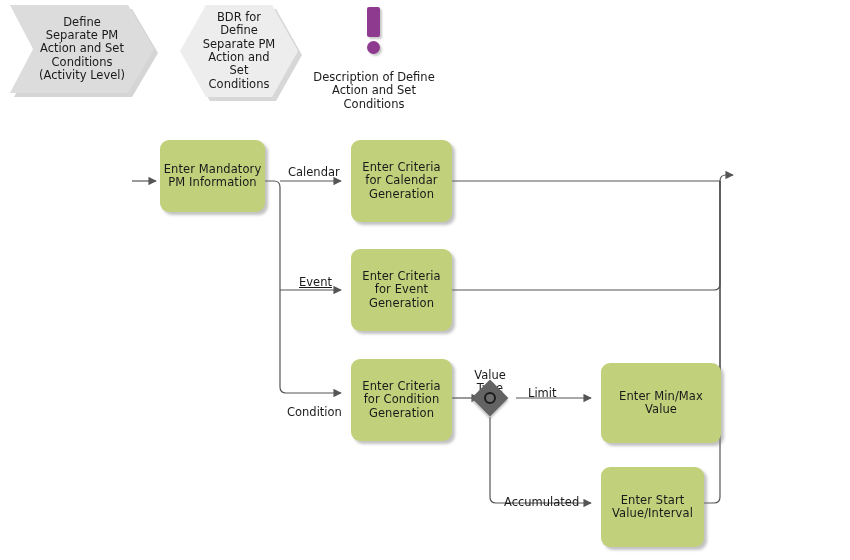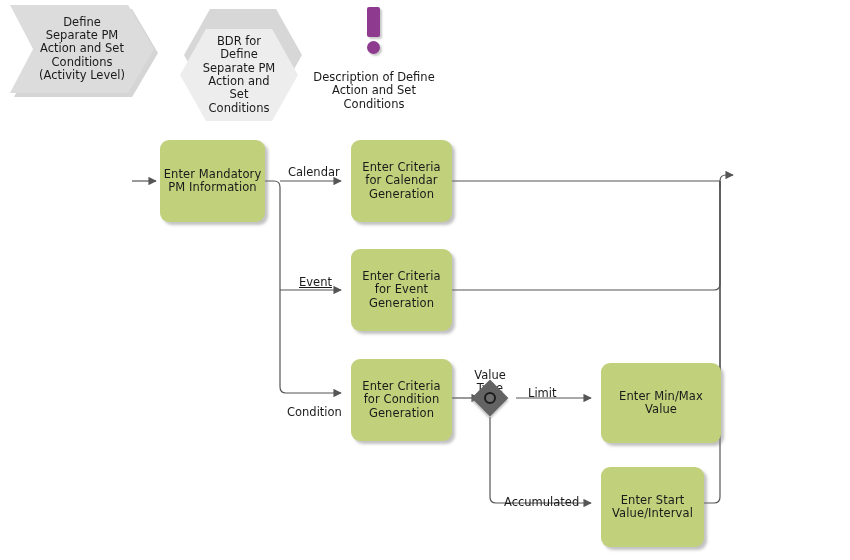--- a/index.html
+++ b/index.html
@@ -77,21 +77,20 @@
     -webkit-clip-path: polygon(22% 0%, 78% 0%, 100% 50%, 78% 100%, 22% 100%, 0% 50%);
     clip-path: polygon(22% 0%, 78% 0%, 100% 50%, 78% 100%, 22% 100%, 0% 50%);
     display: flex;
     align-items: center;
     justify-content: center;
     text-align: center;
     font-size: 11.5px;
     line-height: 13.3px;
     color: #1a1a1a;
     white-space: pre-line;
-    margin-top: 24px;
   }
   .hex-shadow {
     position: absolute;
     background: rgba(150,150,150,0.38);
     -webkit-clip-path: polygon(22% 0%, 78% 0%, 100% 50%, 78% 100%, 22% 100%, 0% 50%);
     clip-path: polygon(22% 0%, 78% 0%, 100% 50%, 78% 100%, 22% 100%, 0% 50%);
   }
 
   
   .bang-wrap {
@@ -234,21 +233,21 @@
     <div class="bang-bar"></div>
     <div class="bang-dot"></div>
   </div>
   <div class="note-label" style="left:288px; top:57px; width:172px;">
     <span>Description of Define
 Action and Set
 Conditions</span>
   </div>
 
 
-  <div class="pbox" style="left:160px; top:140px; width:105px; height:82px;">
+  <div class="pbox" style="left:160px; top:140px; width:105px; height:72px;">
     <span>Enter Mandatory
 PM Information</span>
   </div>
 
   <div class="pbox" style="left:351px; top:140px; width:101px; height:82px;">
     <span>Enter Criteria
 for Calendar
 Generation</span>
   </div>
 

